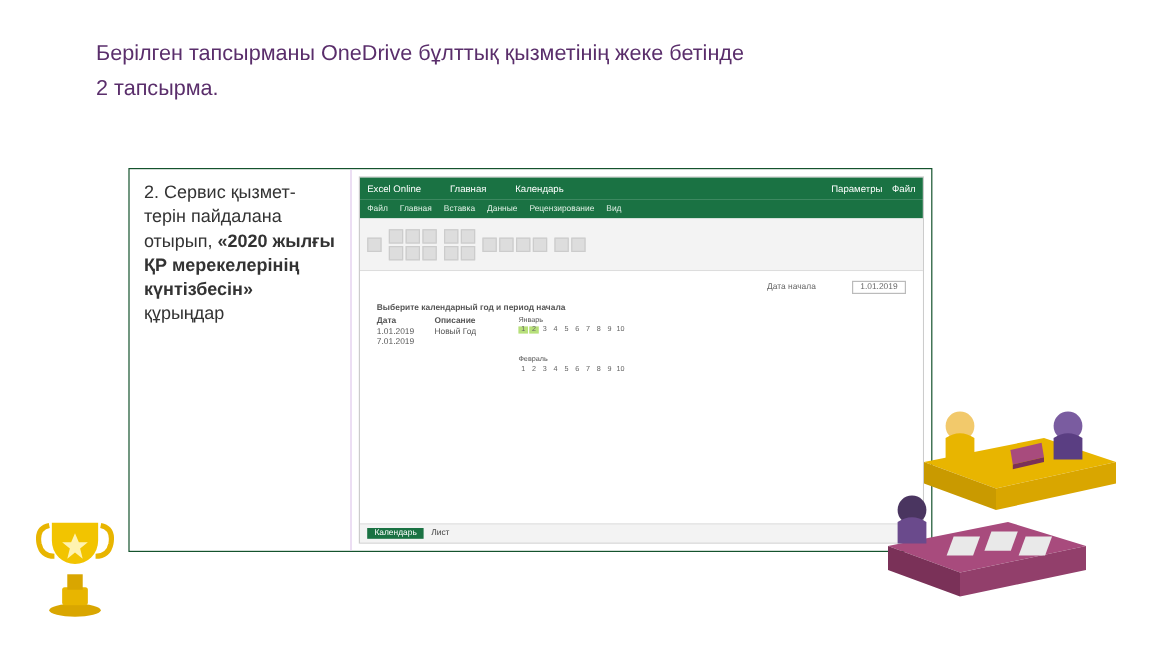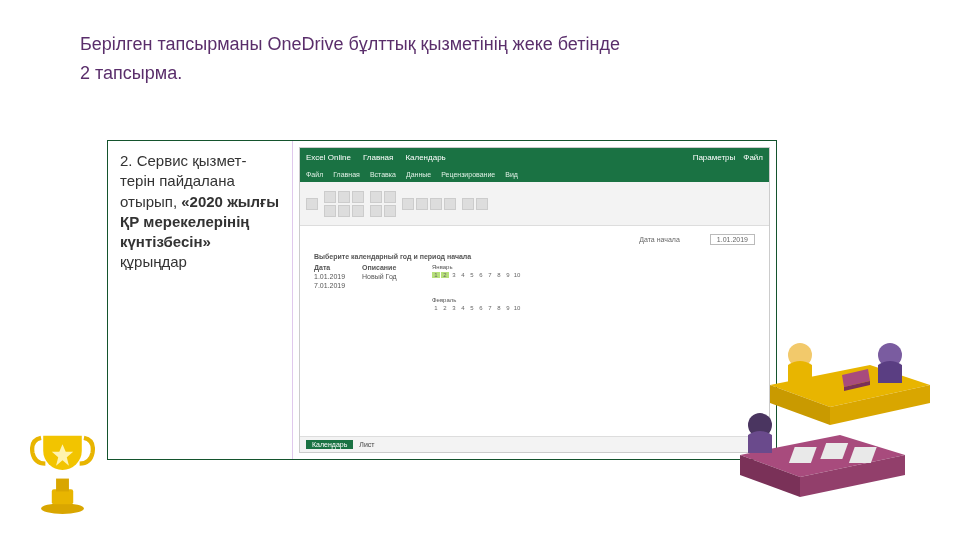--- a/index.html
+++ b/index.html
@@ -65,21 +65,21 @@
   .excel-titlebar {
     height: 18px;
     background: #1a7243;
     display: flex;
     align-items: center;
     padding: 0 6px;
     color: #fff;
     font-size: 8px;
     justify-content: space-between;
   }
-  .excel-titlebar .tb-left { display:flex; gap:12px; }
+  .excel-titlebar .tb-left { display:flex; gap:24px; }
   .excel-titlebar .tb-right { display:flex; gap:8px;align-items:flex-end; }
   .excel-ribbon-tabs {
     height: 16px;
     background: #1a7243;
     display: flex;
     align-items: center;
     padding: 0 6px;
     gap: 10px;
     color: #dff0e5;
     font-size: 7px;

